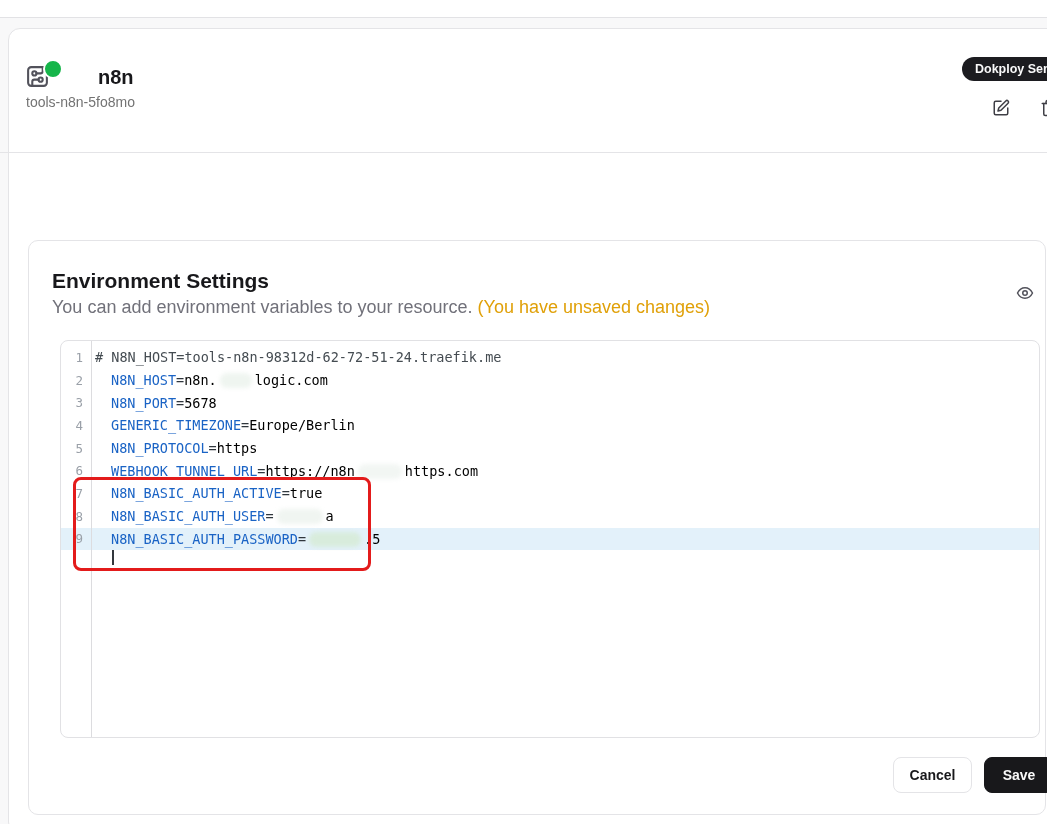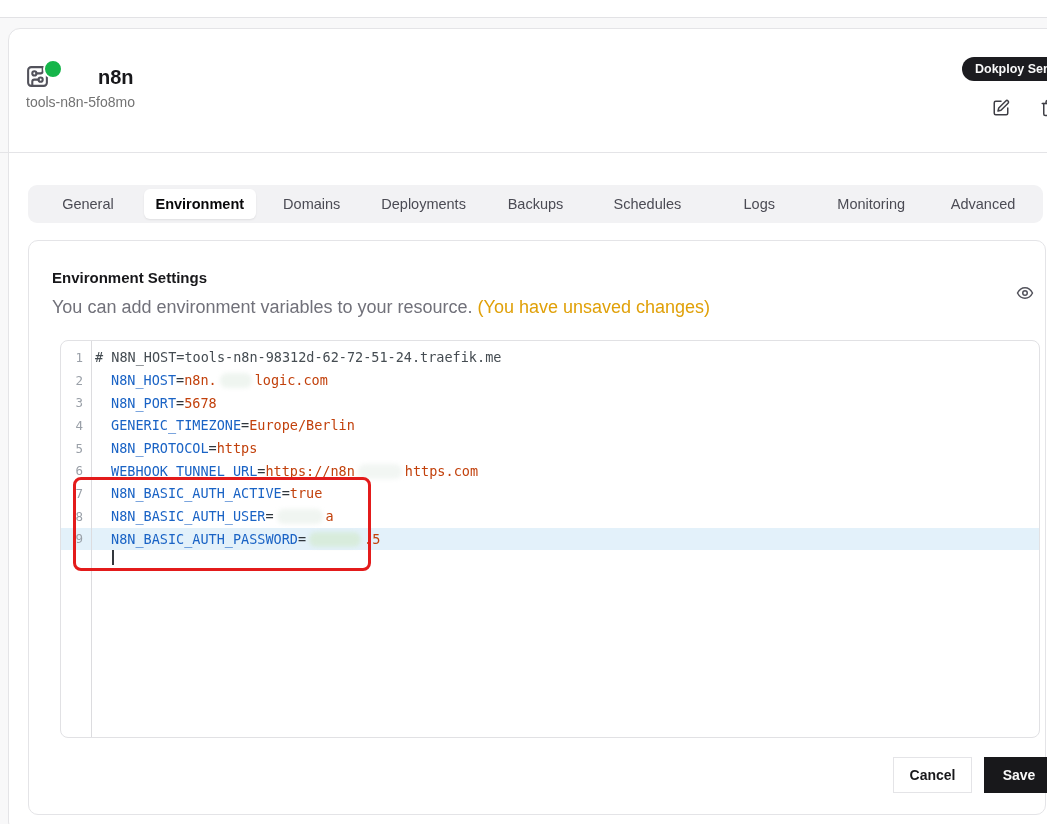--- a/index.html
+++ b/index.html
@@ -34,50 +34,50 @@
     background:#f2f2f4; border-radius:9px; display:grid; grid-template-columns:repeat(9,1fr);
     align-items:stretch; padding:4px; }
   .tab { display:flex; align-items:center; justify-content:center; font-size:14.5px;
     color:#4b4b54; border-radius:6px; cursor:pointer; }
   .tab.active { background:#ffffff; color:#09090b; font-weight:700;
     box-shadow:0 1px 2px rgba(0,0,0,.08); }
 
   
   .inner-card { position:absolute; left:28px; top:240px; width:1018px; height:575px;
     background:#ffffff; border:1px solid #e4e4e7; border-radius:10px; }
-  .panel-title { position:absolute; left:52px; top:269px; font-size:15px; font-weight:700; color:#18181b; }
+  .panel-title { position:absolute; left:52px; top:269px; font-size:21px; font-weight:700; color:#18181b; }
   .panel-desc { position:absolute; left:52px; top:297px; font-size:18px; color:#71717a; }
   .unsaved { color:#e0a008; }
   .eye-btn { position:absolute; left:1016px; top:284px; width:18px; height:18px; color:#52525b; cursor:pointer; }
 
   
   .editor { position:absolute; left:60px; top:340px; width:980px; height:398px;
     background:#ffffff; border:1px solid #e1e1e4; border-radius:8px; overflow:hidden;
     font-family:"DejaVu Sans Mono","Liberation Mono",monospace; font-size:13.5px; }
   .code-lines { position:absolute; left:0; top:0; right:0; padding-top:5px; }
   .code-line { display:flex; height:22.7px; align-items:center; }
   .code-line.hl { background:#e3f1fa; }
   .gutter { width:22px; flex:none; text-align:right; color:#9aa0a8; font-size:12.5px; }
   .gutter-border { position:absolute; left:30px; top:0; bottom:0; width:1px; background:#dcdcdf; }
   .code-text { padding-left:12px; white-space:pre; color:#24292e; }
   .seg-comment { color:#454c52; }
   .seg-key { color:#1a63c5;padding-left:16px; }
   .seg-op { color:#2f363d; }
-  .seg-value { color:#c2410c; }
+  .seg-value { color:#000000; }
   .seg-underline { text-decoration:underline; }
   .redact { display:inline-block; height:15px; border-radius:7px; vertical-align:middle;
     margin:0 3px; filter:blur(2px); }
   .editor-cursor { position:absolute; left:112px; top:550px; width:1.5px; height:15px; background:#33383d; }
 
   
   .annotation-box { position:absolute; left:73px; top:477px; width:298px; height:94px;
     border:3px solid #e31b1b; border-radius:8px; pointer-events:none; z-index:20; }
 
   
-  .btn { position:absolute; top:757px; height:36px; border-radius:0; font-size:14px;
+  .btn { position:absolute; top:757px; height:36px; border-radius:8px; font-size:14px;
     font-weight:600; display:flex; align-items:center; justify-content:center; cursor:pointer; }
   .btn-cancel { left:893px; width:79px; background:#ffffff; border:1px solid #e4e4e7; color:#18181b; }
   .btn-save { left:984px; width:70px; background:#18181b; border:1px solid #18181b; color:#fafafa; }
 
   svg { display:block; }
 </style>
 </head>
 <body>
 
 <div class="stage">
@@ -109,31 +109,20 @@
   <span class="icon-btn trash-btn">
     <svg viewBox="0 0 24 24" width="18" height="18" fill="none" stroke="currentColor" stroke-width="2" stroke-linecap="round" stroke-linejoin="round">
       <path d="M3 6h18"></path>
         <path d="M19 6v14a2 2 0 0 1-2 2H7a2 2 0 0 1-2-2V6"></path>
       <path d="M8 6V4a2 2 0 0 1 2-2h4a2 2 0 0 1 2 2v2"></path>
     </svg>
   </span>
 
   <div class="header-divider"></div>
 
-  <div class="tab-bar">
-      <div class="tab">General</div>
-      <div class="tab active">Environment</div>
-      <div class="tab">Domains</div>
-      <div class="tab">Deployments</div>
-      <div class="tab">Backups</div>
-      <div class="tab">Schedules</div>
-      <div class="tab">Logs</div>
-      <div class="tab">Monitoring</div>
-      <div class="tab">Advanced</div>
-    </div>
 
   <div class="inner-card"></div>
   <div class="panel-title">Environment Settings</div>
   <div class="panel-desc">
     <span>You can add environment variables to your resource.</span>
     <span class="unsaved">(You have unsaved changes)</span>
   </div>
   <span class="eye-btn">
     <svg viewBox="0 0 24 24" width="18" height="18" fill="none" stroke="currentColor" stroke-width="2" stroke-linecap="round" stroke-linejoin="round">
       <path d="M2 12s3.5-7 10-7 10 7 10 7-3.5 7-10 7-10-7-10-7Z"></path>

